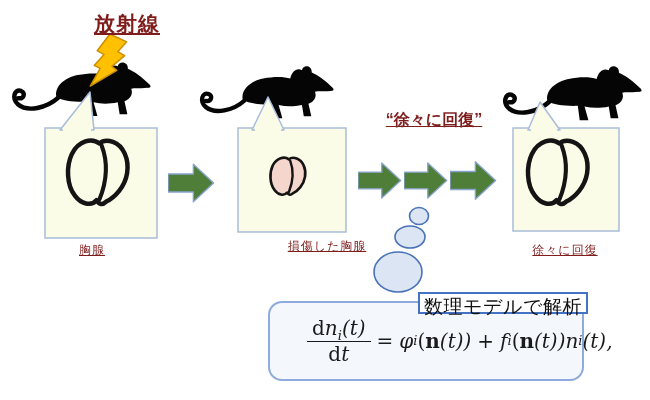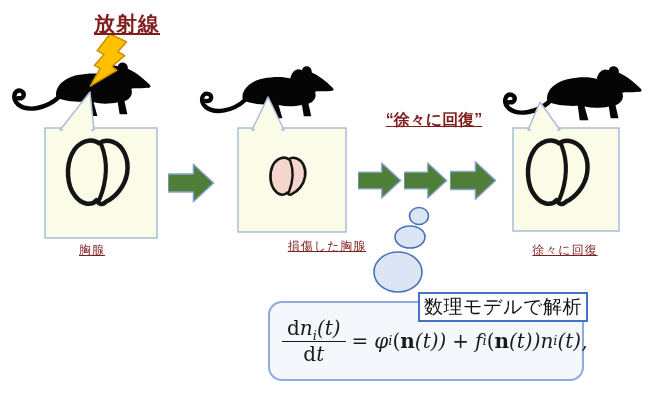--- a/index.html
+++ b/index.html
@@ -3,26 +3,26 @@
 <meta charset="utf-8">
 <style>
   html,body{margin:0;padding:0;background:#fff;}
   #stage{position:relative;width:650px;height:400px;background:#ffffff;overflow:hidden;
          font-family:"Liberation Sans","DejaVu Sans",sans-serif;color:#111;}
   #art{position:absolute;left:0;top:0;}
   .jp{position:absolute;color:#7f1d1d;white-space:nowrap;text-decoration:underline;}
   .caption{text-align:center;font-size:12px;font-weight:500;letter-spacing:1px;}
   .panel{position:absolute;left:268px;top:301px;width:316px;height:80px;background:#f4f8fd;
          border:2px solid #8faadc;border-radius:14px;box-sizing:border-box;}
-  .model-tag{position:absolute;left:418px;top:292px;width:170px;height:30px;background:#ffffff;
+  .model-tag{position:absolute;left:418px;top:292px;width:170px;height:22px;background:#ffffff;
          border:2px solid #4472c4;box-sizing:border-box;text-align:center;font-size:19px;
          font-weight:500;line-height:26px;letter-spacing:0.5px;z-index:5;}
   .eq{display:flex;align-items:center;height:100%;padding-left:12px;
       font-family:"DejaVu Serif","Liberation Serif",serif;font-size:20px;color:#1a1a1a;}
-  .frac{display:inline-flex;flex-direction:column;align-items:center;line-height:1.05;}
+  .frac{display:inline-flex;flex-direction:column;align-items:center;line-height:1.05;margin-left:25px;}
   .fr-num{padding:0 5px 2px 5px;border-bottom:1.7px solid #1a1a1a;}
   .fr-den{padding-top:2px;}
   .eq .rm{font-style:normal;}
   .eq .it{font-style:italic;}
   .eq .bf{font-style:normal;font-weight:bold;}
   .eq .rel{margin:0 6px;}
   .eq sub{font-size:13px;font-style:italic;line-height:0;}
 </style>
 </head>
 <body>

